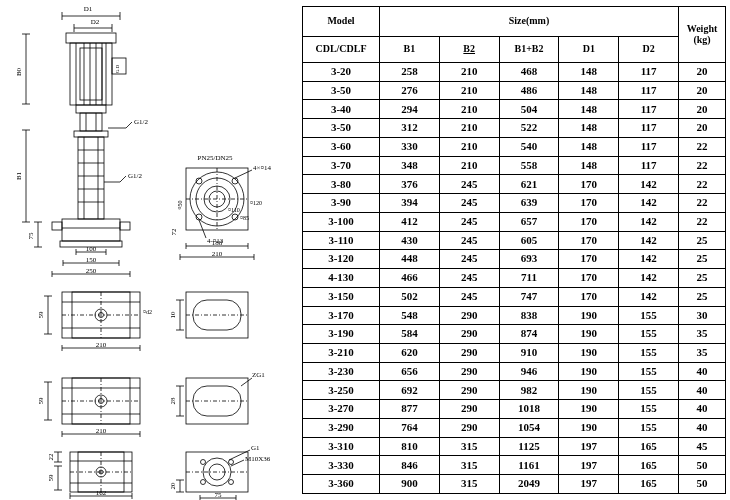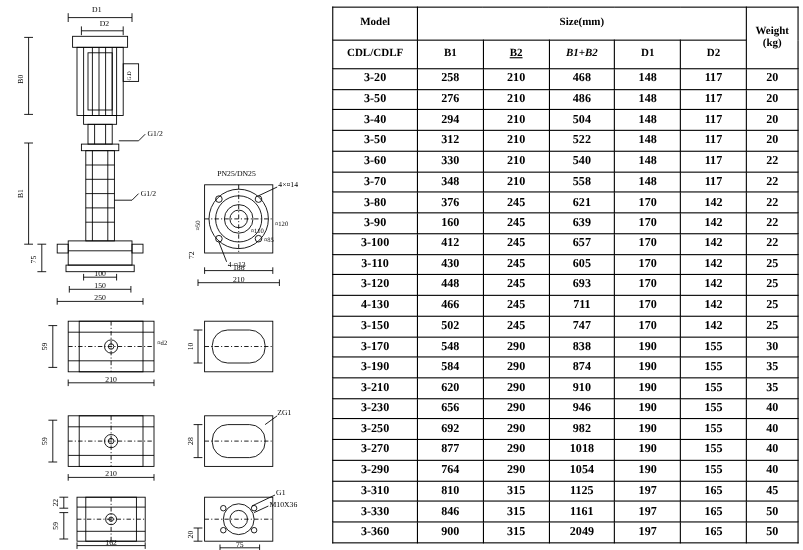--- a/index.html
+++ b/index.html
@@ -38,21 +38,21 @@
     font-weight:bold;
     padding:0;
     line-height:1.05;
   }
   table.spec thead th{
     font-size:10px;
   }
   .h-model{width:76px;}
   .c-b1{width:58px;}
   .c-b2{width:58px;text-decoration:underline;}
-  .c-sum{width:70px;font-style:italic;}
+  .c-sum{width:70px;}
   .c-d1{width:58px;}
   .c-d2{width:58px;}
   .c-w{width:46px;}
   .row-h{height:17px;}
   .hdr1{height:30px;}
   .hdr2{height:26px;}
 </style>
 </head>
 <body>
 
@@ -356,21 +356,21 @@
             <td>3-80</td>
             <td>376</td>
             <td>245</td>
             <td>621</td>
             <td>170</td>
             <td>142</td>
             <td>22</td>
           </tr>
           <tr class="row-h">
             <td>3-90</td>
-            <td>160</td>
+            <td>394</td>
             <td>245</td>
             <td>639</td>
             <td>170</td>
             <td>142</td>
             <td>22</td>
           </tr>
           <tr class="row-h">
             <td>3-100</td>
             <td>412</td>
             <td>245</td>

